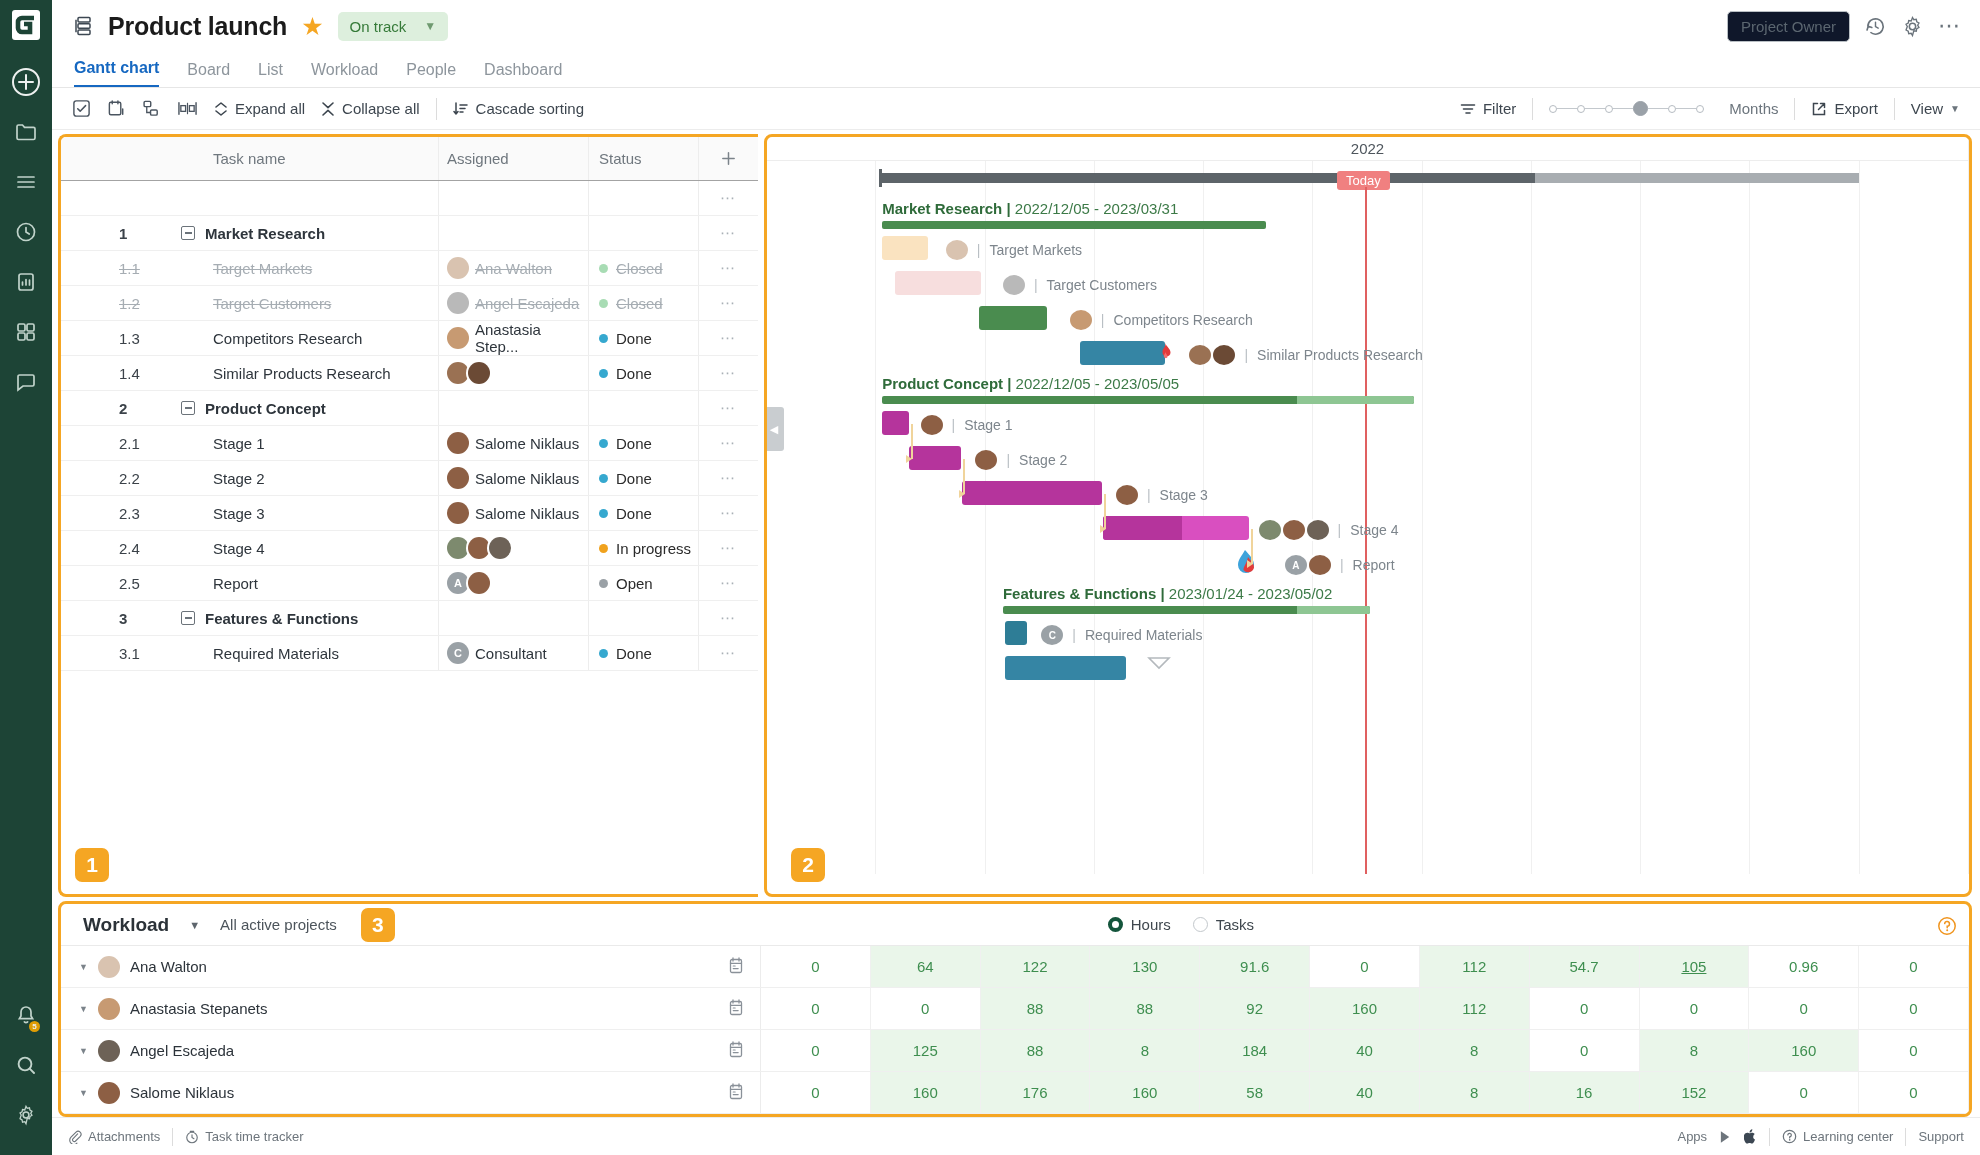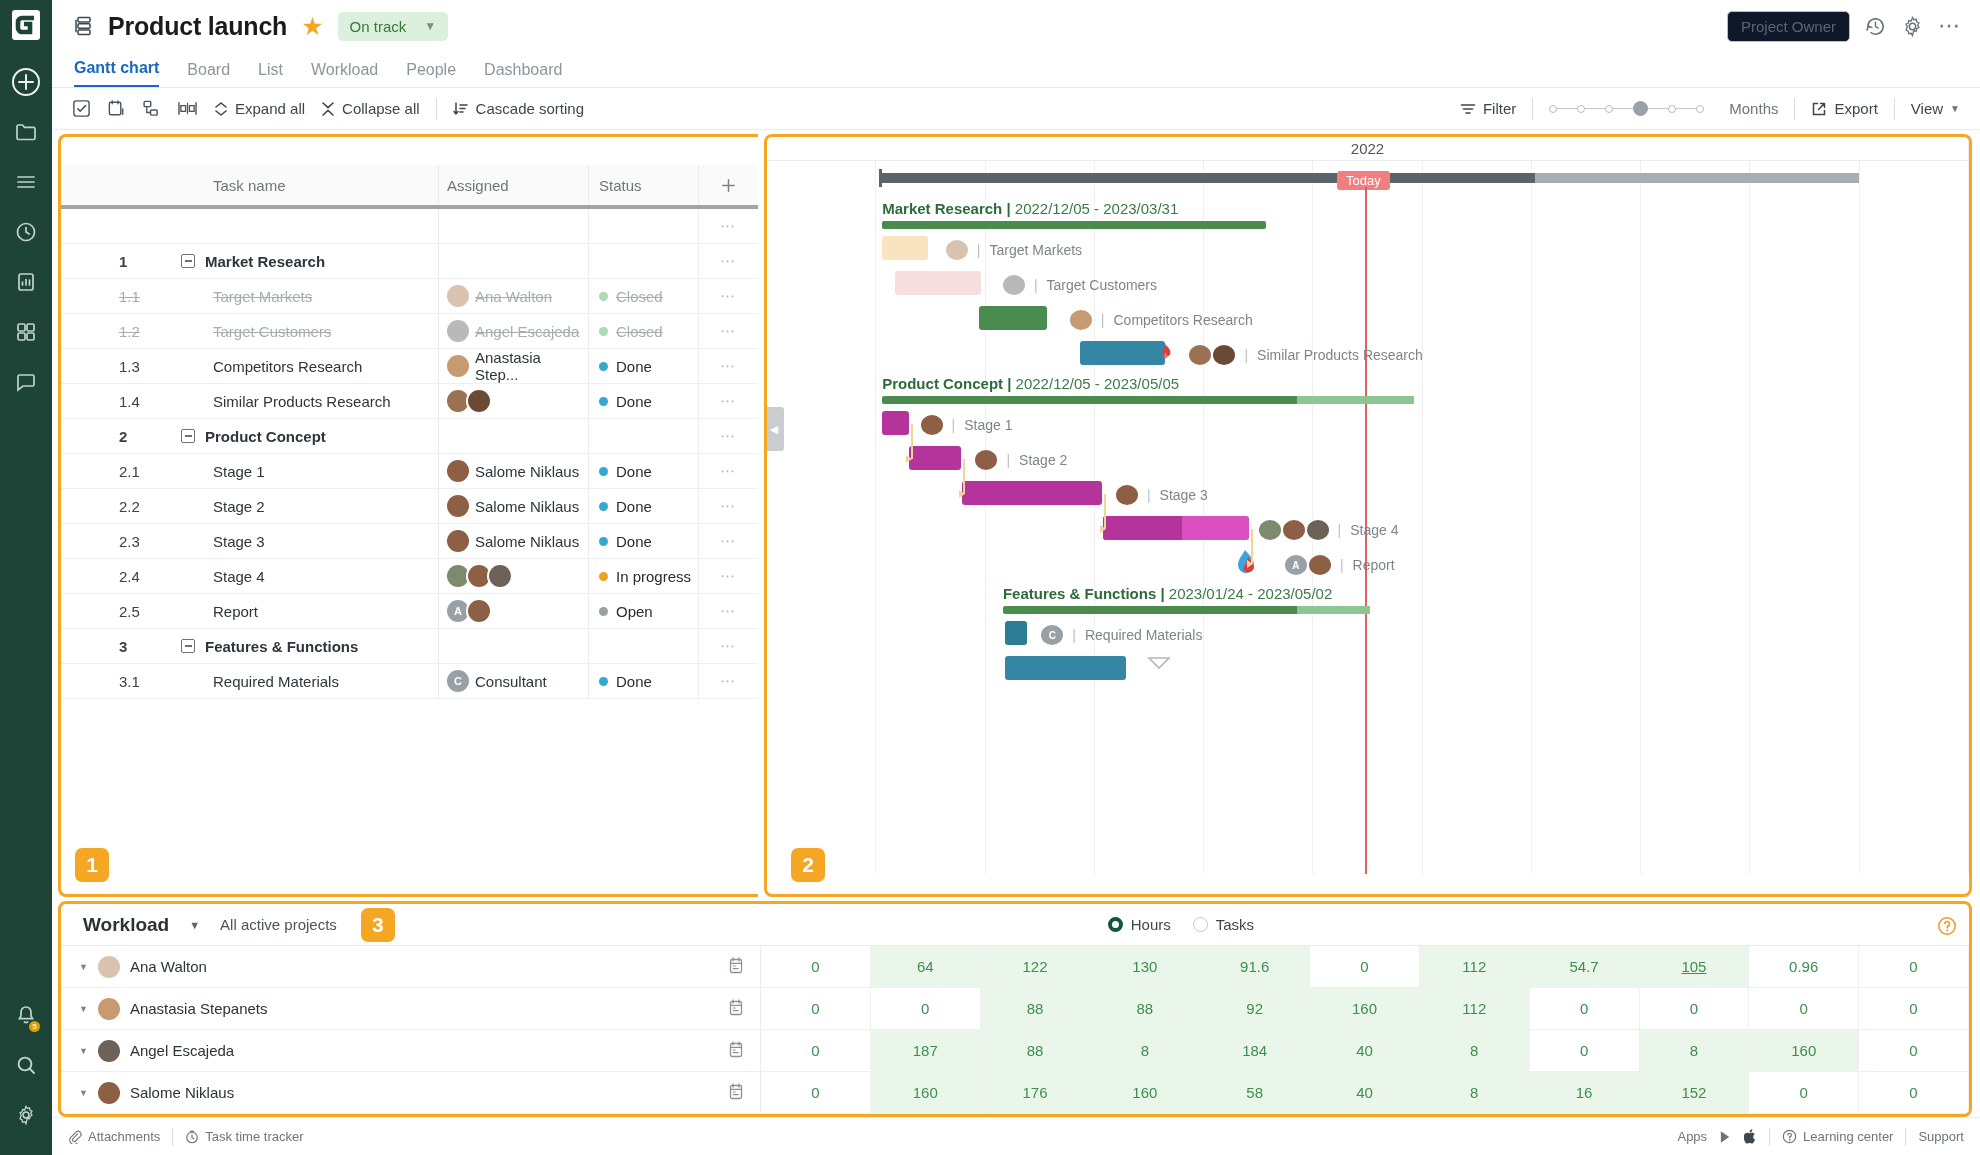--- a/index.html
+++ b/index.html
@@ -87,21 +87,21 @@
     width:700px; flex:0 0 700px; border:3px solid #f5a623; border-right:none;
     border-radius:8px 0 0 8px; background:#fff; overflow:hidden; position:relative;
   }
   .panel-right {
     flex:1; border:3px solid #f5a623; border-left:none; border-radius:0 8px 8px 0;
     background:#fff; overflow:hidden; position:relative; margin-left:6px;
     border-left:3px solid #f5a623; border-radius:8px;
   }
 
   
-  .thead { display:flex; height:44px; background:#fafafa; border-bottom:4px solid #a3a3a3;margin-top:28px; }
+  .thead { display:flex; height:44px; background:#fafafa; border-bottom:1px solid #a3a3a3; }
   .th { font-size:15px; color:#6f777e; display:flex; align-items:center; }
   .th-num { width:92px; flex:0 0 92px; }
   .th-name { flex:1; padding-left:60px; }
   .th-assigned { width:150px; flex:0 0 150px; padding-left:8px; border-left:1px solid #ededed; }
   .th-status { width:110px; flex:0 0 110px; padding-left:10px; border-left:1px solid #ededed; }
   .th-plus { width:60px; flex:0 0 60px; border-left:1px solid #ededed;
              display:flex; align-items:center; justify-content:center; color:#7b838a; cursor:pointer; }
 
   
   .trow { display:flex; height:35px; border-bottom:1px solid #efefef; align-items:center; }
@@ -827,21 +827,21 @@
               <span class="av" style="background: rgb(109, 98, 87);"></span>
               <span>Angel Escajeda</span>
               <span class="wl-cal"><svg width="16" height="17" viewBox="0 0 16 17">
                   <rect x="2.5" y="2.5" width="11" height="13" rx="1.5" fill="none" stroke="#8a9199" stroke-width="1.3"></rect>
                   <path d="M5 1v3M11 1v3M2.5 6.3h11" stroke="#8a9199" stroke-width="1.3" stroke-linecap="round"></path>
                   <path d="M5.2 9h2M5.2 11.6h5" stroke="#8a9199" stroke-width="1.1" stroke-linecap="round"></path>
                 </svg></span>
             </div>
             <div class="wl-cells">
               <div class="wl-cell">0</div>
-              <div class="wl-cell" style="background: rgb(234, 246, 234);">187</div>
+              <div class="wl-cell" style="background: rgb(234, 246, 234);">125</div>
               <div class="wl-cell" style="background: rgb(234, 246, 234);">88</div>
               <div class="wl-cell" style="background: rgb(234, 246, 234);">8</div>
               <div class="wl-cell" style="background: rgb(234, 246, 234);">184</div>
               <div class="wl-cell" style="background: rgb(234, 246, 234);">40</div>
               <div class="wl-cell" style="background: rgb(234, 246, 234);">8</div>
               <div class="wl-cell">0</div>
               <div class="wl-cell" style="background: rgb(234, 246, 234);">8</div>
               <div class="wl-cell" style="background: rgb(234, 246, 234);">160</div>
               <div class="wl-cell">0</div>
             </div>

